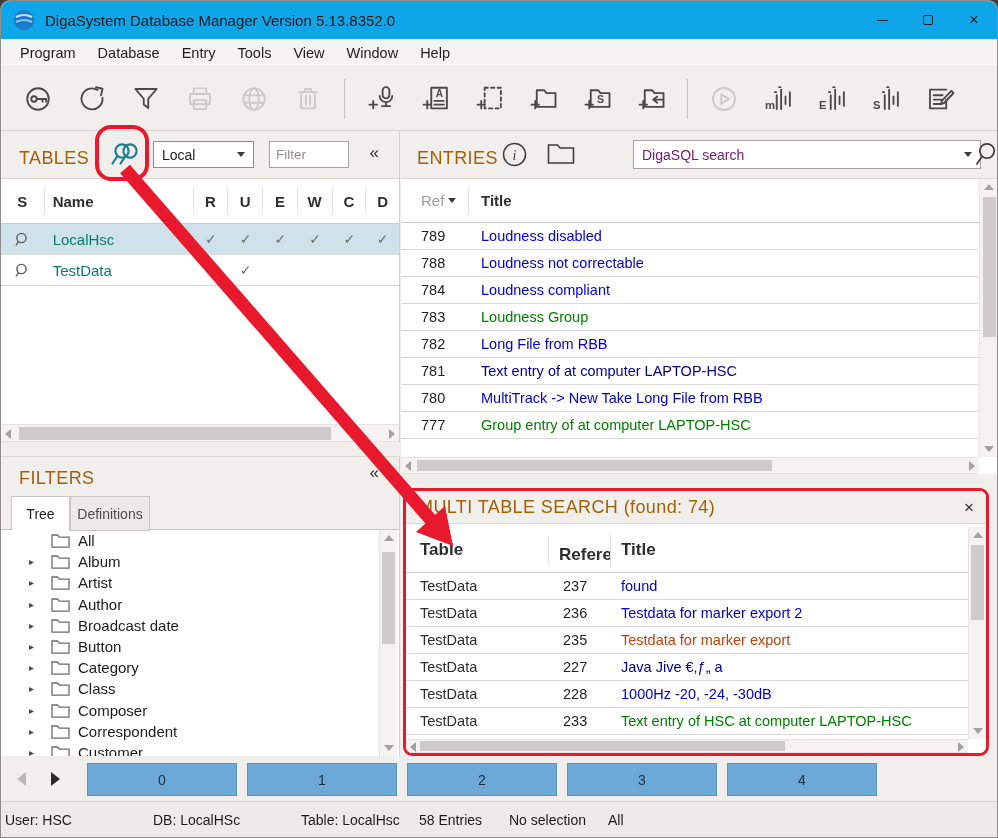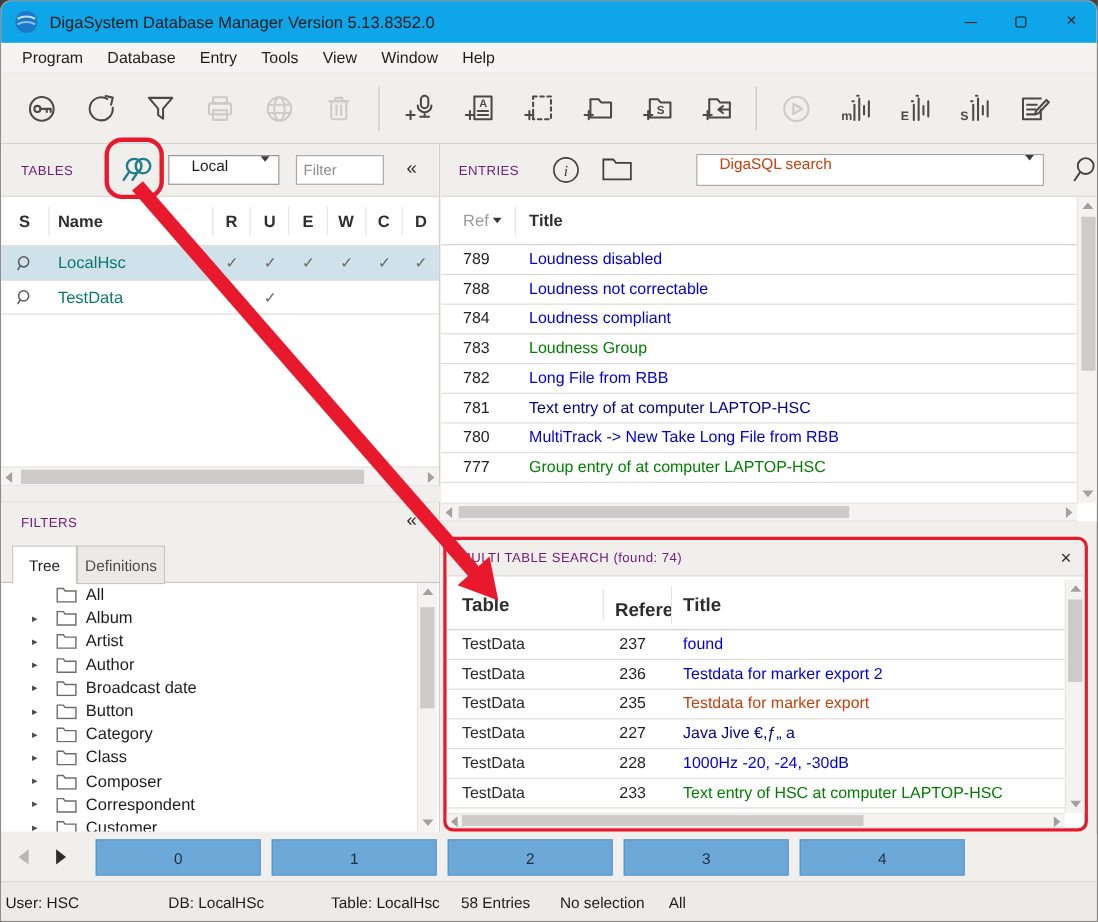--- a/index.html
+++ b/index.html
@@ -22,23 +22,23 @@
 
   
   .toolbar{position:absolute;top:66px;left:0;right:0;height:64px;background:#f1efec;border-bottom:1px solid #d7d4d1;display:flex;align-items:center;padding-left:10px}
   .ticon{width:34px;height:34px;margin:0 10px;display:flex;align-items:center;justify-content:center}
   .ticon svg{stroke:#4c4a48;fill:none;stroke-width:1.5;stroke-linecap:round;stroke-linejoin:round}
   .ticon svg text{fill:#4c4a48;stroke:none;font-family:"Liberation Sans",sans-serif}
   .ticon.disabled svg{stroke:#cdcac7}
   .tsep{width:1px;height:40px;background:#c6c3c0;margin:0 9px}
 
   
-  .phead-label{font-size:12px;letter-spacing:.4px;color:#701a75}
+  .phead-label{font-size:18px;letter-spacing:.4px;color:#a16207}
   .chev{font-size:17px;color:#2e2e2e;line-height:1}
-  .combo{border:1px solid #908e8c;background:#fff;display:flex;font-size:14px;color:#1e1e1e;padding-left:20px}
+  .combo{border:1px solid #908e8c;background:#fff;display:flex;align-items:center;font-size:14px;color:#1e1e1e;padding-left:8px}
   .combo .carrow{margin-left:auto;margin-right:8px;width:0;height:0;border-left:4.5px solid transparent;border-right:4.5px solid transparent;border-top:5.5px solid #3a3a3a}
   .rowline{border-bottom:1px solid #dbd9d7}
 
   
   .sb{position:absolute;background:#f4f3f2}
   .sb-h{border-top:1px solid #e6e4e2;border-bottom:1px solid #e6e4e2}
   .sb-thumb{position:absolute;background:#ceccca}
   .arr{width:0;height:0;position:absolute}
   .arr-l{border-top:5px solid transparent;border-bottom:5px solid transparent;border-right:6px solid #a3a19f}
   .arr-r{border-top:5px solid transparent;border-bottom:5px solid transparent;border-left:6px solid #a3a19f}
@@ -81,21 +81,21 @@
   .titem .exp{position:absolute;left:28px;width:12px;font-size:10px;color:#4c4a48}
   .titem .ficon{position:absolute;left:50px;display:flex}
   .titem .tlabel{position:absolute;left:77px;white-space:nowrap}
 
   
   #entries-panel{position:absolute;left:400px;top:130px;width:598px;height:343px;background:#fff}
   .entries-head{position:absolute;top:0;left:0;right:0;height:48px;background:#f1efec;border-bottom:1px solid #dad7d4}
   .entries-head .phead-label{position:absolute;left:16px;top:17px}
   #entries-info{position:absolute;left:100px;top:10px}
   #entries-folder{position:absolute;left:146px;top:12px}
-  #digasql-combo{position:absolute;left:232px;top:9px;width:316px;height:29px;border:1px solid #a6a3a0;color:#c2410c}
+  #digasql-combo{position:absolute;left:232px;top:9px;width:348px;height:29px;border:1px solid #a6a3a0;color:#701a75}
   #entries-search{position:absolute;left:572px;top:10px}
   .ecols{position:absolute;top:48px;left:0;right:20px;height:44px;display:flex;align-items:center;border-bottom:1px solid #d0cecb;font-size:15px}
   .ec-ref{width:68px;padding-left:20px;color:#9c9a98;display:flex;align-items:center;border-right:1px solid #e3e1de;height:26px}
   .sortarrow{margin-left:4px;width:0;height:0;border-left:4.5px solid transparent;border-right:4.5px solid transparent;border-top:5.5px solid #3a3a3a}
   .ec-title{padding-left:12px;font-weight:bold;color:#2e2e2e}
   .erows{position:absolute;top:92px;left:0;right:20px;bottom:17px;overflow:hidden}
   .erow{height:27px;display:flex;align-items:center;font-size:14.5px;border-bottom:1px solid #dbd9d7}
   .erow .ref{width:68px;padding-left:20px;color:#222}
   .erow .etitle{padding-left:12px;white-space:nowrap}
   #entries-vscroll{left:578px;top:48px;width:20px;bottom:17px;border-left:1px solid #e6e4e2}

